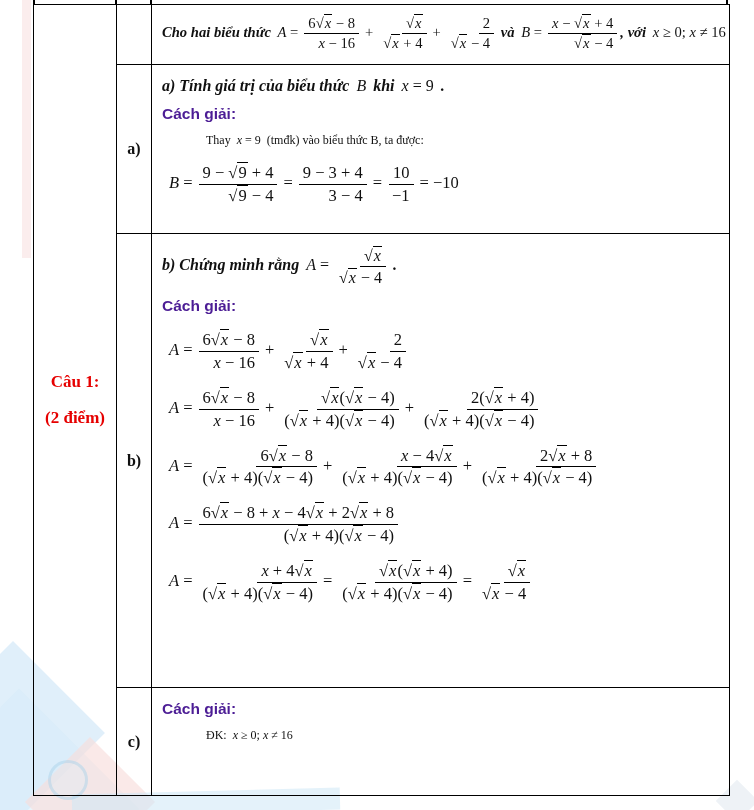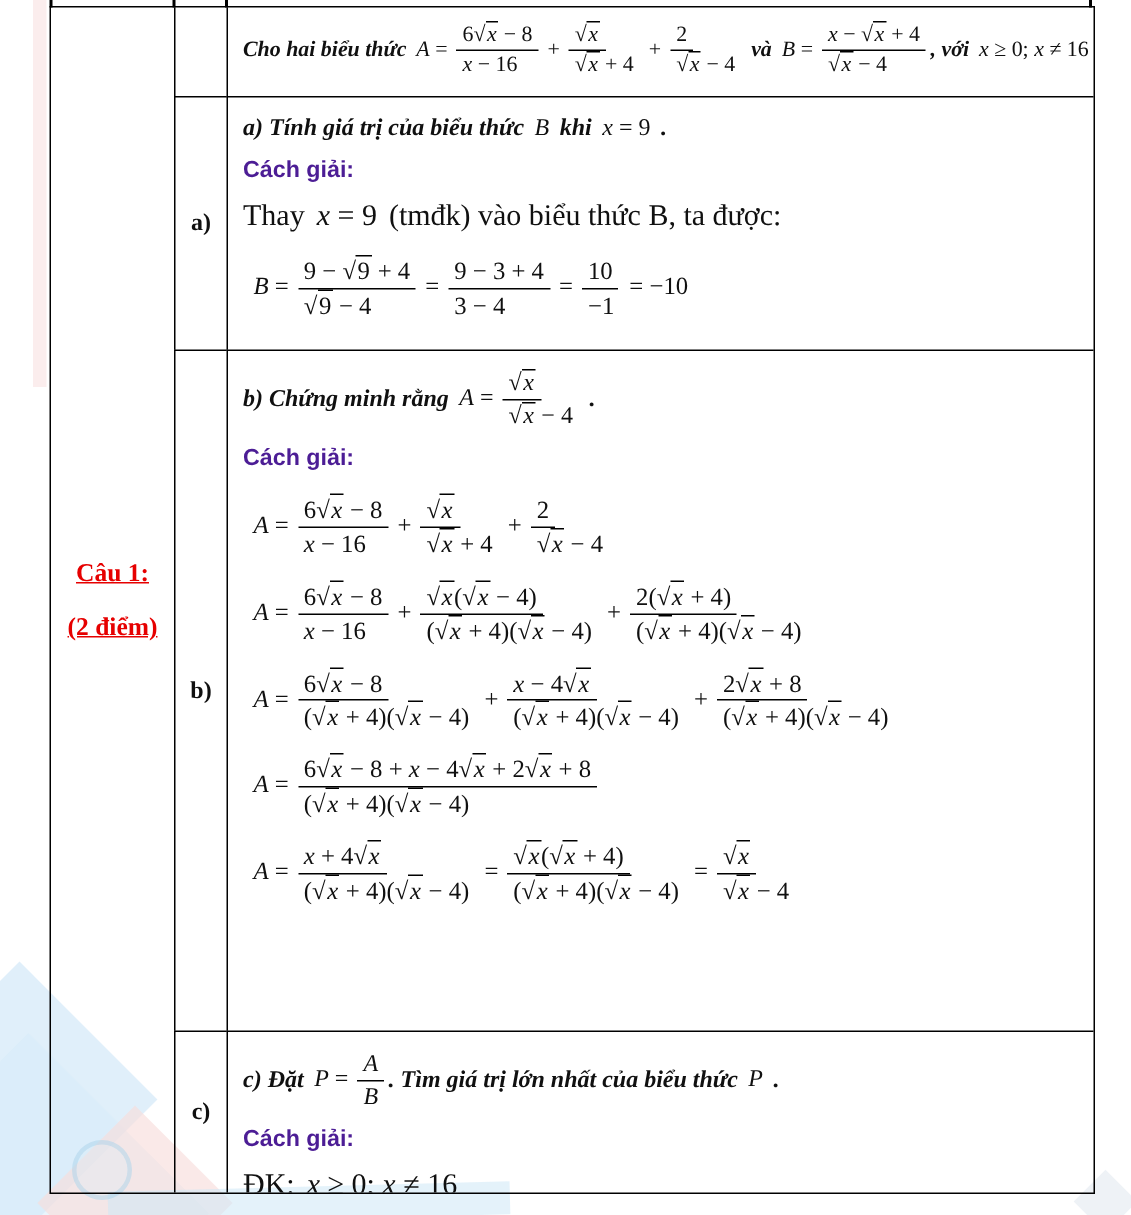--- a/index.html
+++ b/index.html
@@ -15,39 +15,39 @@
   .wm-ring{left:48px;top:760px;width:34px;height:34px;border:3px solid rgba(150,200,228,0.35);border-radius:50%;background:rgba(220,238,250,0.3);}
   .wm-br-diamond{left:722px;top:786px;width:30px;height:30px;background:rgba(222,230,238,0.5);transform:rotate(45deg);}
   
   .stub{position:absolute;top:0;width:2px;height:5px;background:#000;z-index:2;}
   
   .doc-table{position:absolute;left:33px;top:4px;width:695px;z-index:1;background:transparent;
              display:grid;grid-template-columns:82px 35px 1fr;grid-template-rows:59px 169px 454px 108px;
              border:1.8px solid #000;}
   .cell{min-width:0;min-height:0;}
   .qcell{grid-column:1;grid-row:1/5;display:flex;flex-direction:column;justify-content:center;align-items:center;gap:16px;}
-  .qred{color:#e60000;font-weight:bold;font-size:17px;font-family:"Liberation Serif",serif;text-decoration:underline;}
+  .qred{color:#e60000;font-weight:bold;font-size:17px;font-family:"Liberation Serif",serif;}
   .label-cell{grid-column:2;border-left:1.8px solid #000;display:flex;align-items:center;justify-content:center;}
   .content-cell{grid-column:3;border-left:1.8px solid #000;padding:2px 10px 4px 10px;overflow:hidden;}
   .bt{border-top:1.8px solid #000;}
   .rlabel{font-weight:bold;font-size:16px;}
   
   .line{margin:10px 0;position:relative;}
   .qhead{font-weight:bold;font-style:italic;font-size:16px;}
   .qhead .mtxt,.qhead .frac{font-weight:normal;font-style:normal;}
   .red{color:#4c1d95;font-weight:bold;font-family:"Liberation Sans",sans-serif;font-size:15.5px;font-style:normal;}
-  .plain{font-size:20px;}
+  .plain{font-size:12px;margin-left:44px;}
   .math{font-size:16.5px;margin:15px 0;padding-left:4px;}
   .header-cell{display:flex;align-items:center;}
   .header-cell .line{margin:0;font-size:14.6px;white-space:nowrap;}
   .header-cell .frac{font-size:14.6px;}
   
   .mtxt{margin:0 3px;}
   .ptxt{}
-  .frac{display:inline-flex;flex-direction:column;align-items:flex-start;vertical-align:middle;
+  .frac{display:inline-flex;flex-direction:column;align-items:flex-end;vertical-align:middle;
         line-height:1.2;margin:0 3px;text-align:center;}
   .frac .num{display:block;border-bottom:1.4px solid #000;padding:0 4px 1px 4px;}
   .frac .den{display:block;padding:1px 4px 0 4px;}
   .sq{white-space:nowrap;}
   .rd{border-top:1.3px solid #000;padding:0 1px;}
   i{font-style:italic;}
 </style>
 </head>
 <body>
 
@@ -157,21 +157,17 @@
             <span class="den">(<span class="sq">√<span class="rd"><i>x</i></span></span> + 4)(<span class="sq">√<span class="rd"><i>x</i></span></span> − 4)</span>
           </span><span class="mtxt">=</span><span class="frac">
             <span class="num"><span class="sq">√<span class="rd"><i>x</i></span></span></span>
             <span class="den"><span class="sq">√<span class="rd"><i>x</i></span></span> − 4</span>
           </span></div>
       </div>
       <div class="cell label-cell bt" style="grid-row: 4;">
         <span class="rlabel">c)</span>
       </div>
       <div class="cell content-cell bt" style="grid-row: 4;">
-        <div class="line qhead"><span class="ptxt">c) Đặt </span><span class="mtxt"><i>P</i> =</span><span class="frac">
-            <span class="num"><i>A</i></span>
-            <span class="den"><i>B</i></span>
-          </span><span class="ptxt">. Tìm giá trị lớn nhất của biểu thức </span><span class="mtxt"><i>P</i></span><span class="ptxt"> .</span></div>
         <div class="line red"><span class="ptxt">Cách giải:</span></div>
         <div class="line plain"><span class="ptxt">ĐK: </span><span class="mtxt"><i>x</i> ≥ 0; <i>x</i> ≠ 16</span></div>
       </div>
     </div>
 </div>
 
 </body></html>

